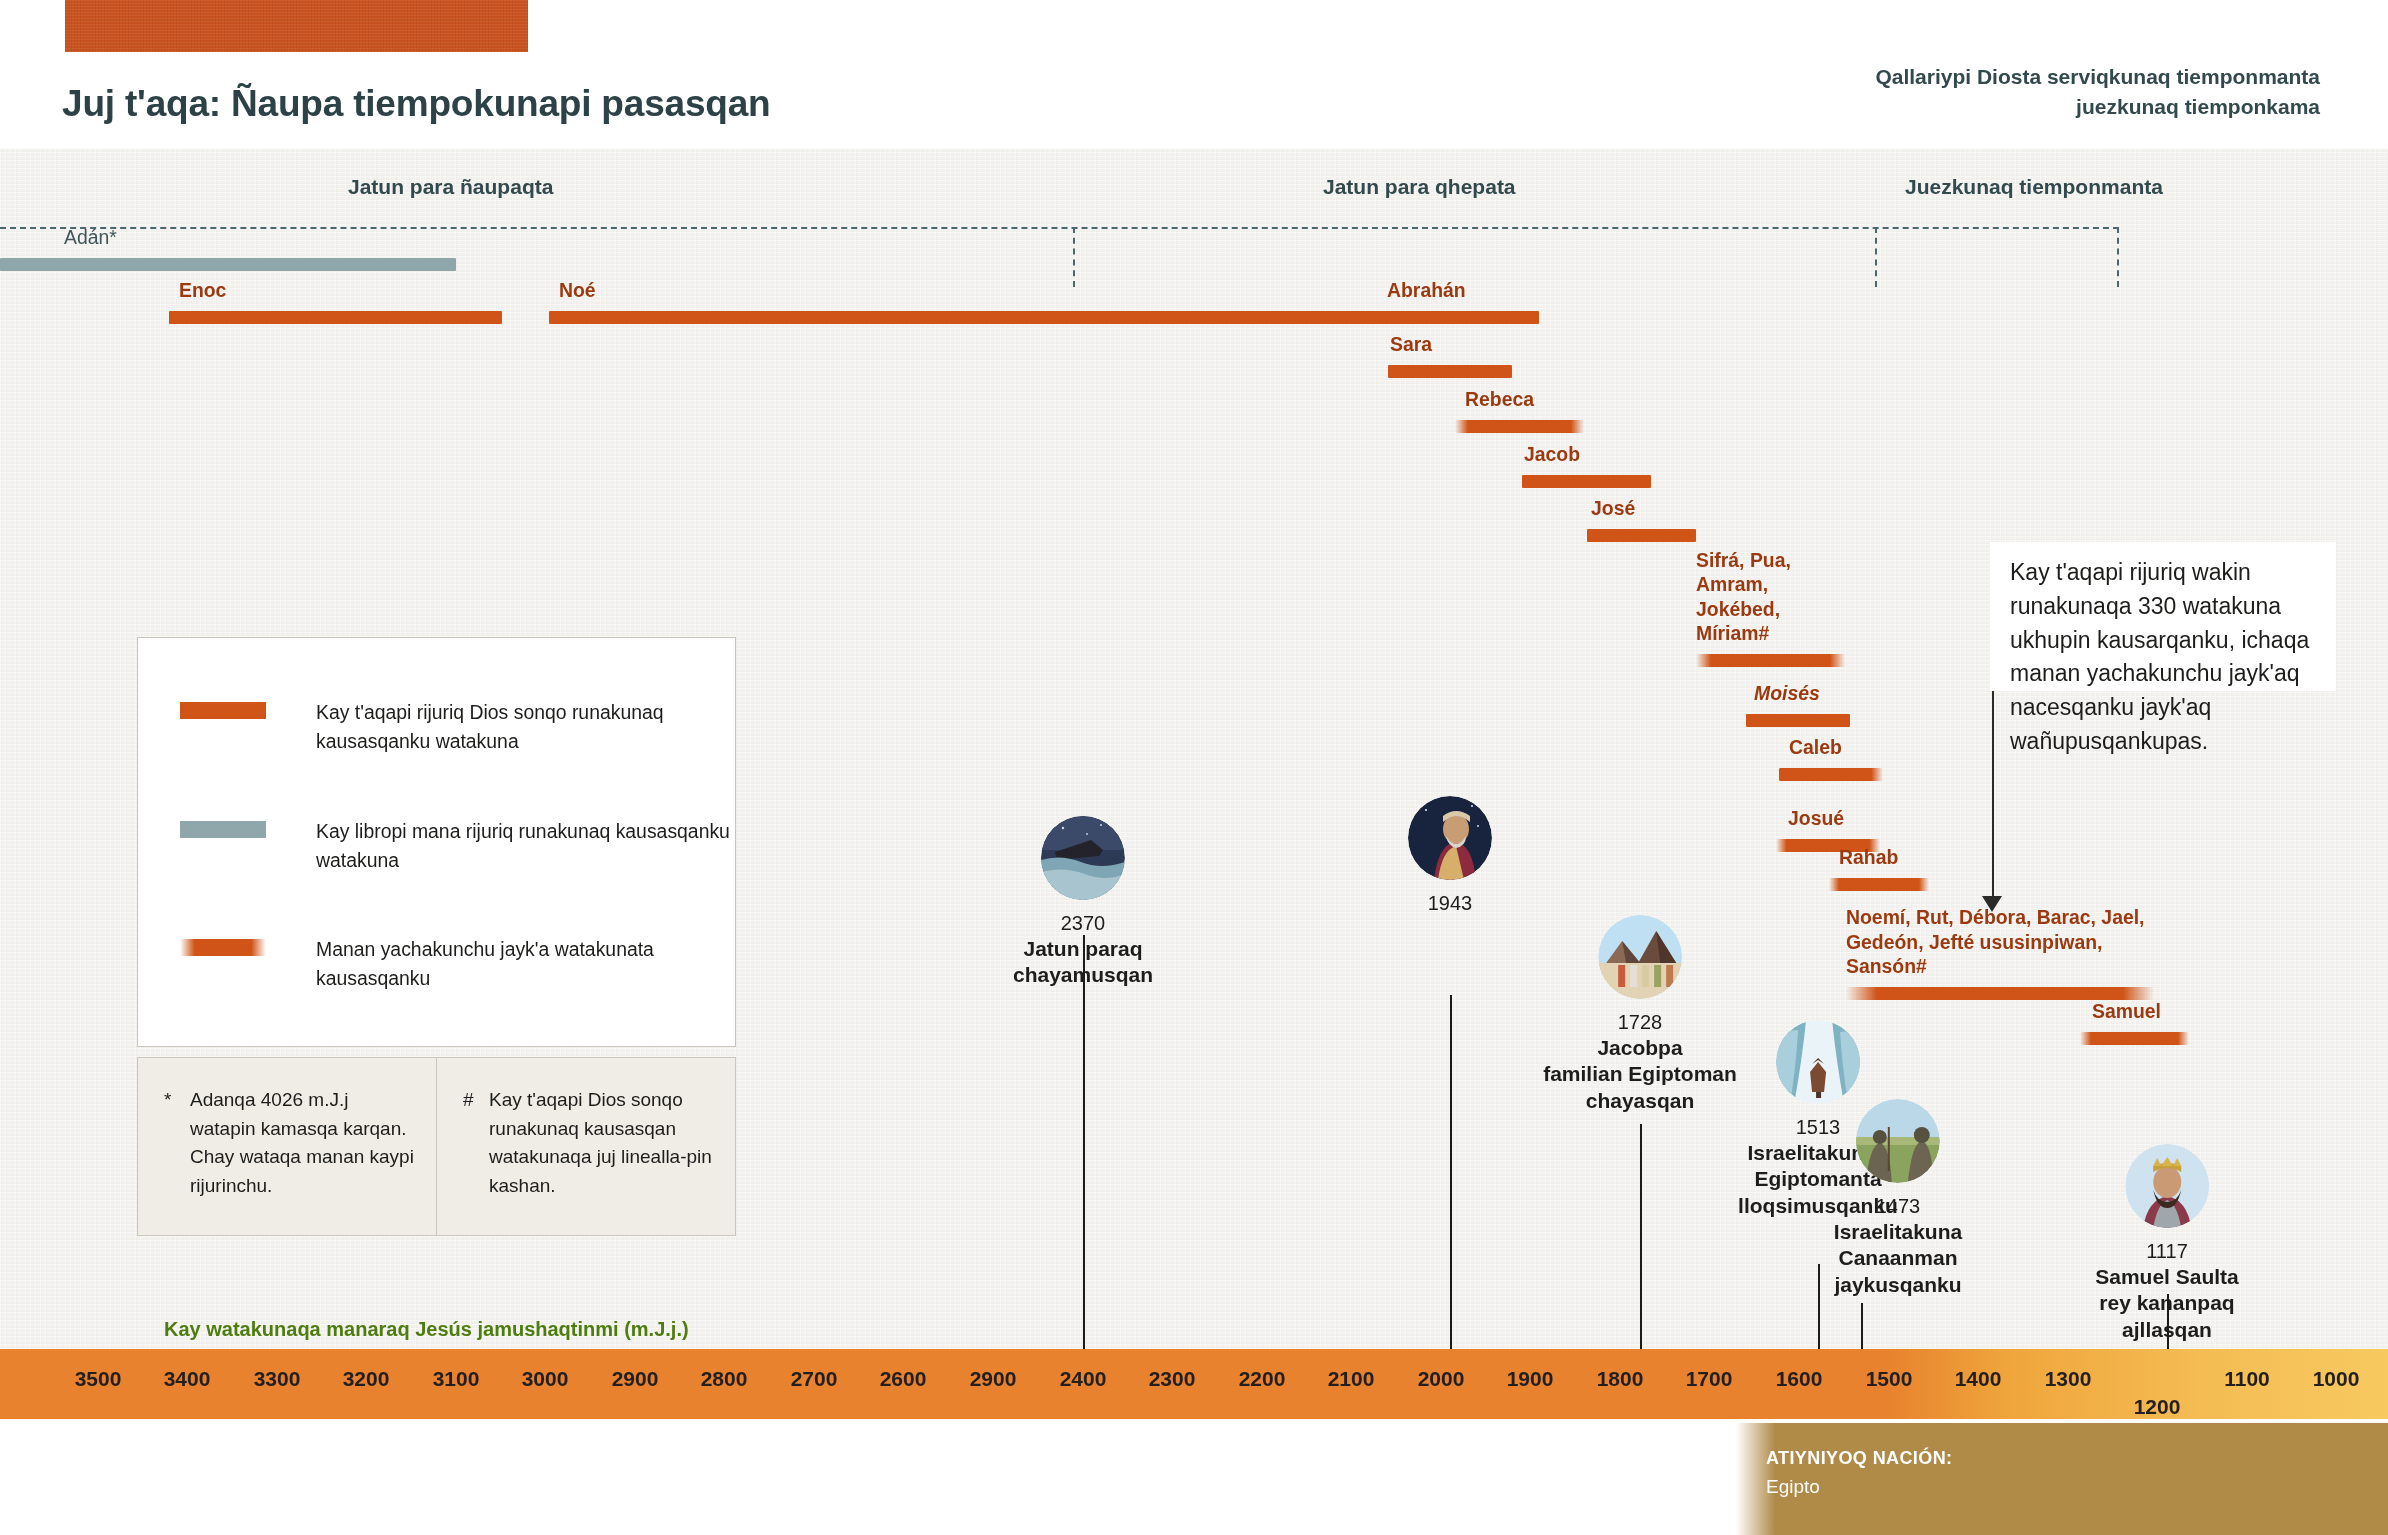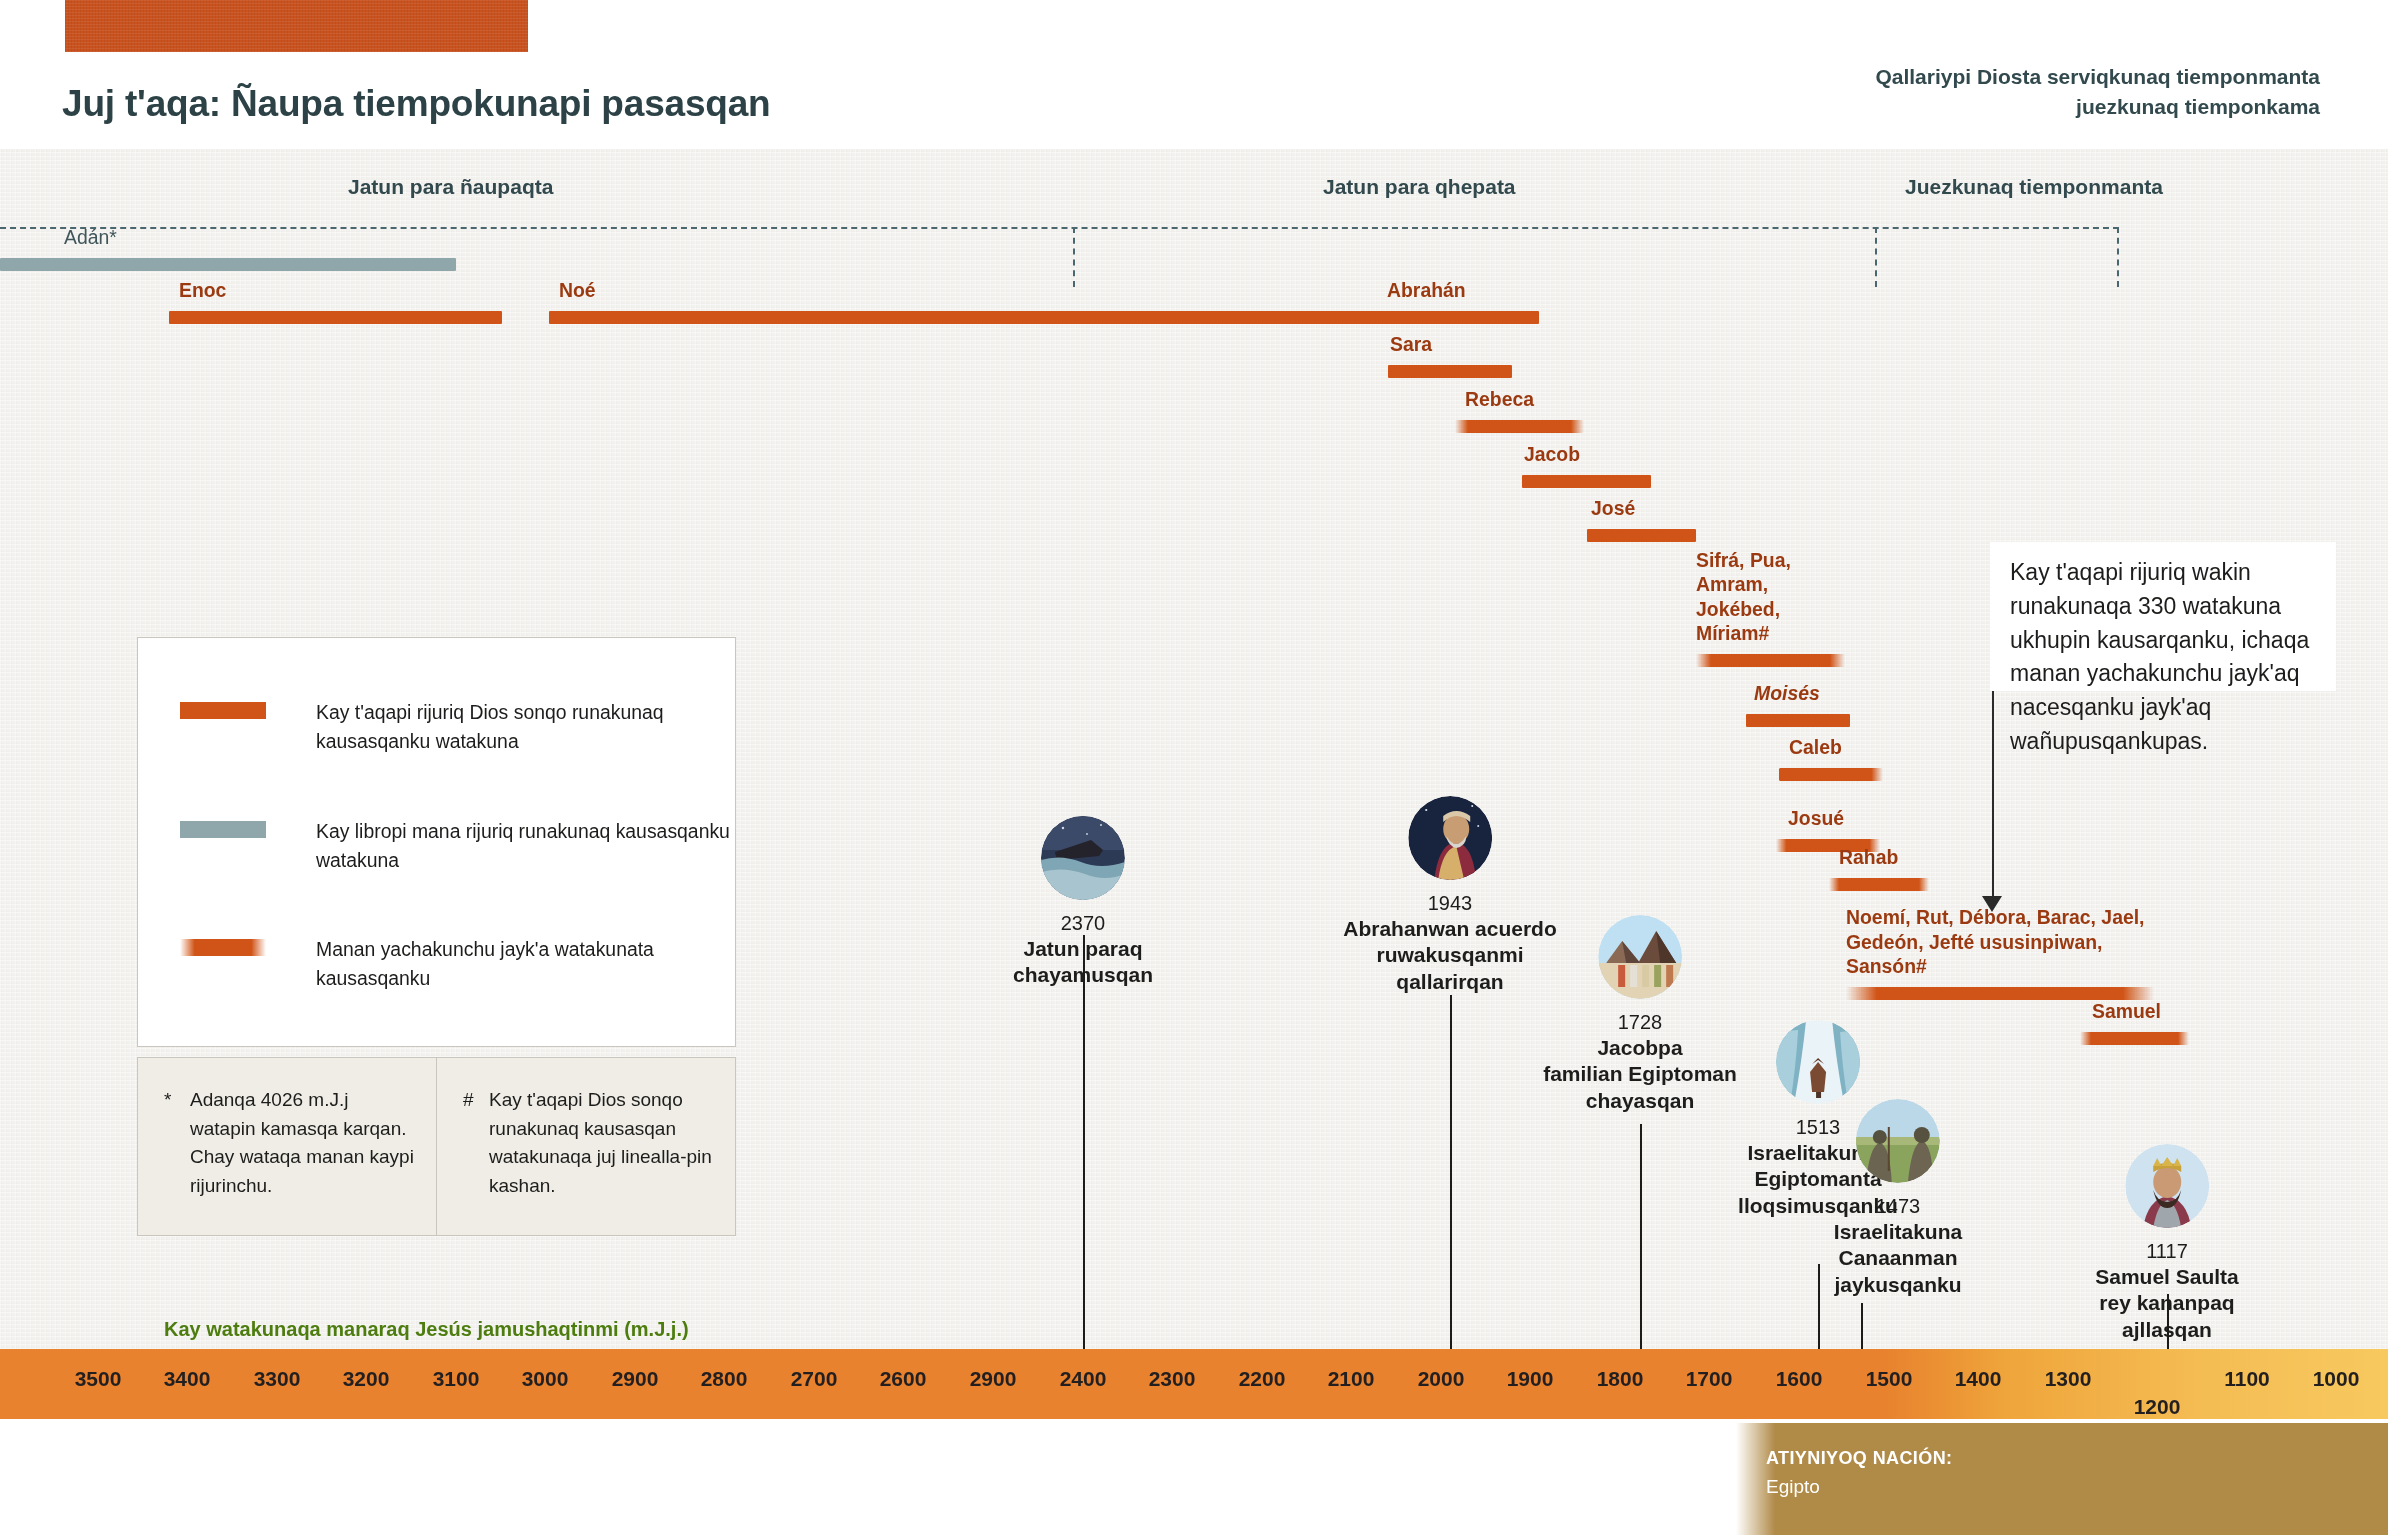--- a/index.html
+++ b/index.html
@@ -251,23 +251,20 @@
             <circle cx="70" cy="30" r="1" fill="#c9d6ea"></circle>
       <path d="M26 84 Q30 50 46 46 Q64 46 68 84 Z" fill="#8C2B3E"></path>
       <path d="M30 84 Q34 54 48 50 L56 84 Z" fill="#D6B06A"></path>
       <ellipse cx="48" cy="33" rx="13" ry="15" fill="#C99D74"></ellipse>
       <path d="M35 26 Q48 14 62 26 L62 20 Q48 10 35 20 Z" fill="#D9C9A8"></path>
       <path d="M38 40 Q48 56 58 40 Q58 50 48 52 Q40 50 38 40 Z" fill="#D8D5CE"></path>
           </g>
         </svg>
     </div>
     <div class="ev-yr">1943</div>
-    <div class="ev-tx">Abrahanwan acuerdo
-ruwakusqanmi
-qallarirqan</div>
   </div>
   <div class="leader" style="left:1450px;top:995px;height:363px;"></div>
 
   <div class="event" style="left:1640px;top:915px;">
     <div class="ev-img">
       <svg viewBox="0 0 84 84" width="84" height="84">
           <defs>
             <clipPath id="c3">
               <circle cx="42" cy="42" r="42"></circle>
             </clipPath>

